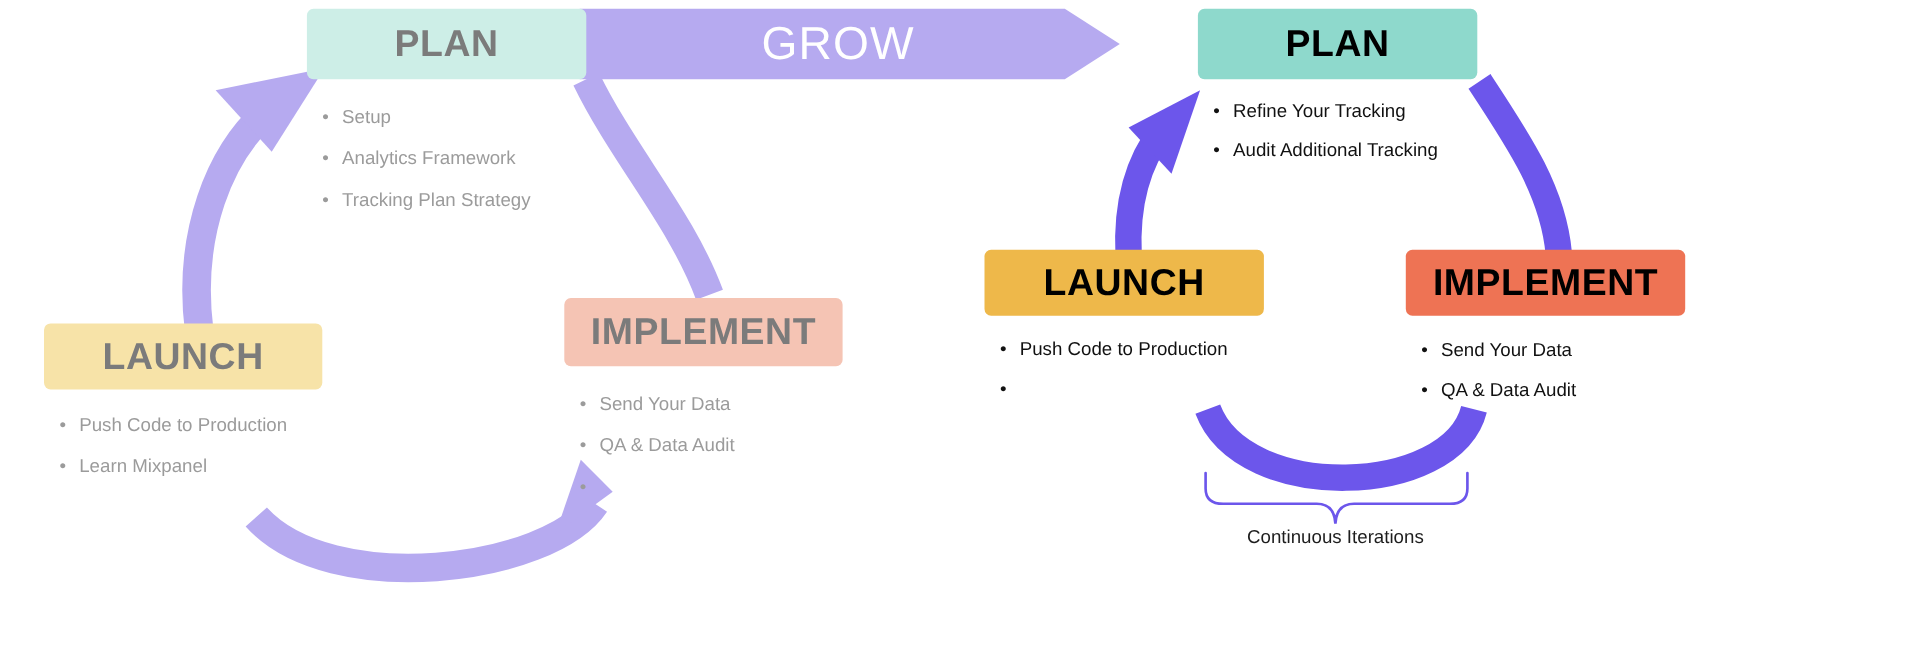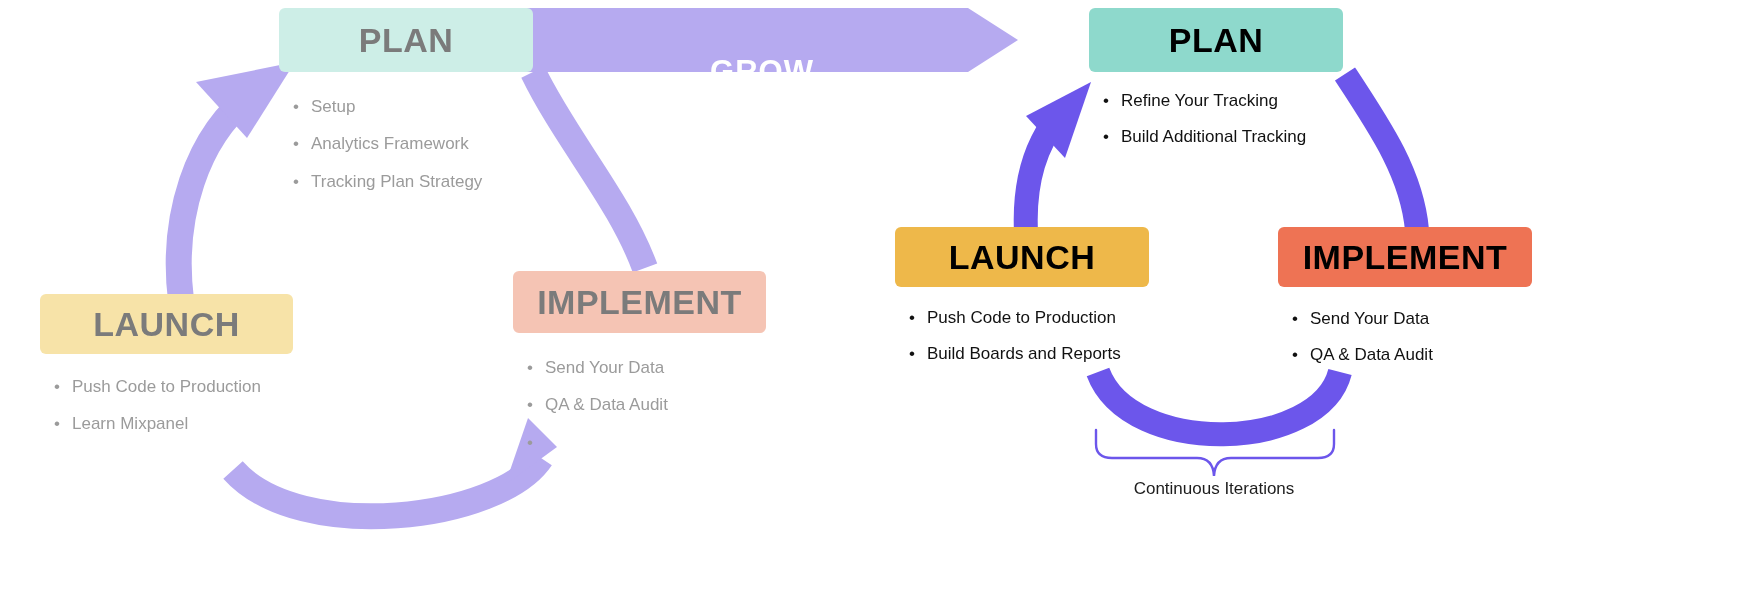--- a/index.html
+++ b/index.html
@@ -46,24 +46,23 @@
   
   .vivid .node-header{color:#000000;font-size:34px;}
   .vivid .node-list{color:#111111;font-size:17px;}
   .vivid .node-list li{margin-bottom:15px;}
 
   
   #grow-banner{
     position:absolute;
     display:flex;align-items:center;justify-content:center;
     color:#ffffff;
-    font-size:31px;
-    font-weight:bold;
+    font-size:42px;
+    font-weight:normal;
     letter-spacing:1px;
-    margin-top:32px;
   }
 
   
   #cont-label{
     position:absolute;
     font-size:17px;
     color:#1d1d1d;
     white-space:nowrap;
     text-align:center;
   }
@@ -175,37 +174,36 @@
     <div class="node-header" style="background:#8ed9cc;height:64px;">
       <span>PLAN</span>
     </div>
     <ul class="node-list" style="margin-top:18px;padding-left:14px;">
       <li>
         <span class="bullet">•</span>
         <span>Refine Your Tracking</span>
       </li>
       <li>
         <span class="bullet">•</span>
-        <span>Build Additional Tracking</span>
+        <span>Audit Additional Tracking</span>
       </li>
     </ul>
   </div>
 
   <div class="node vivid" style="left:895px;top:227px;width:254px;">
     <div class="node-header" style="background:#eeb84a;height:60px;">
       <span>LAUNCH</span>
     </div>
     <ul class="node-list" style="margin-top:20px;padding-left:14px;">
       <li>
         <span class="bullet">•</span>
         <span>Push Code to Production</span>
       </li>
       <li>
         <span class="bullet">•</span>
-        <span>Build Boards and Reports</span>
       </li>
     </ul>
   </div>
 
   <div class="node vivid" style="left:1278px;top:227px;width:254px;">
     <div class="node-header" style="background:#ee7354;height:60px;">
       <span>IMPLEMENT</span>
     </div>
     <ul class="node-list" style="margin-top:21px;padding-left:14px;">
       <li>

